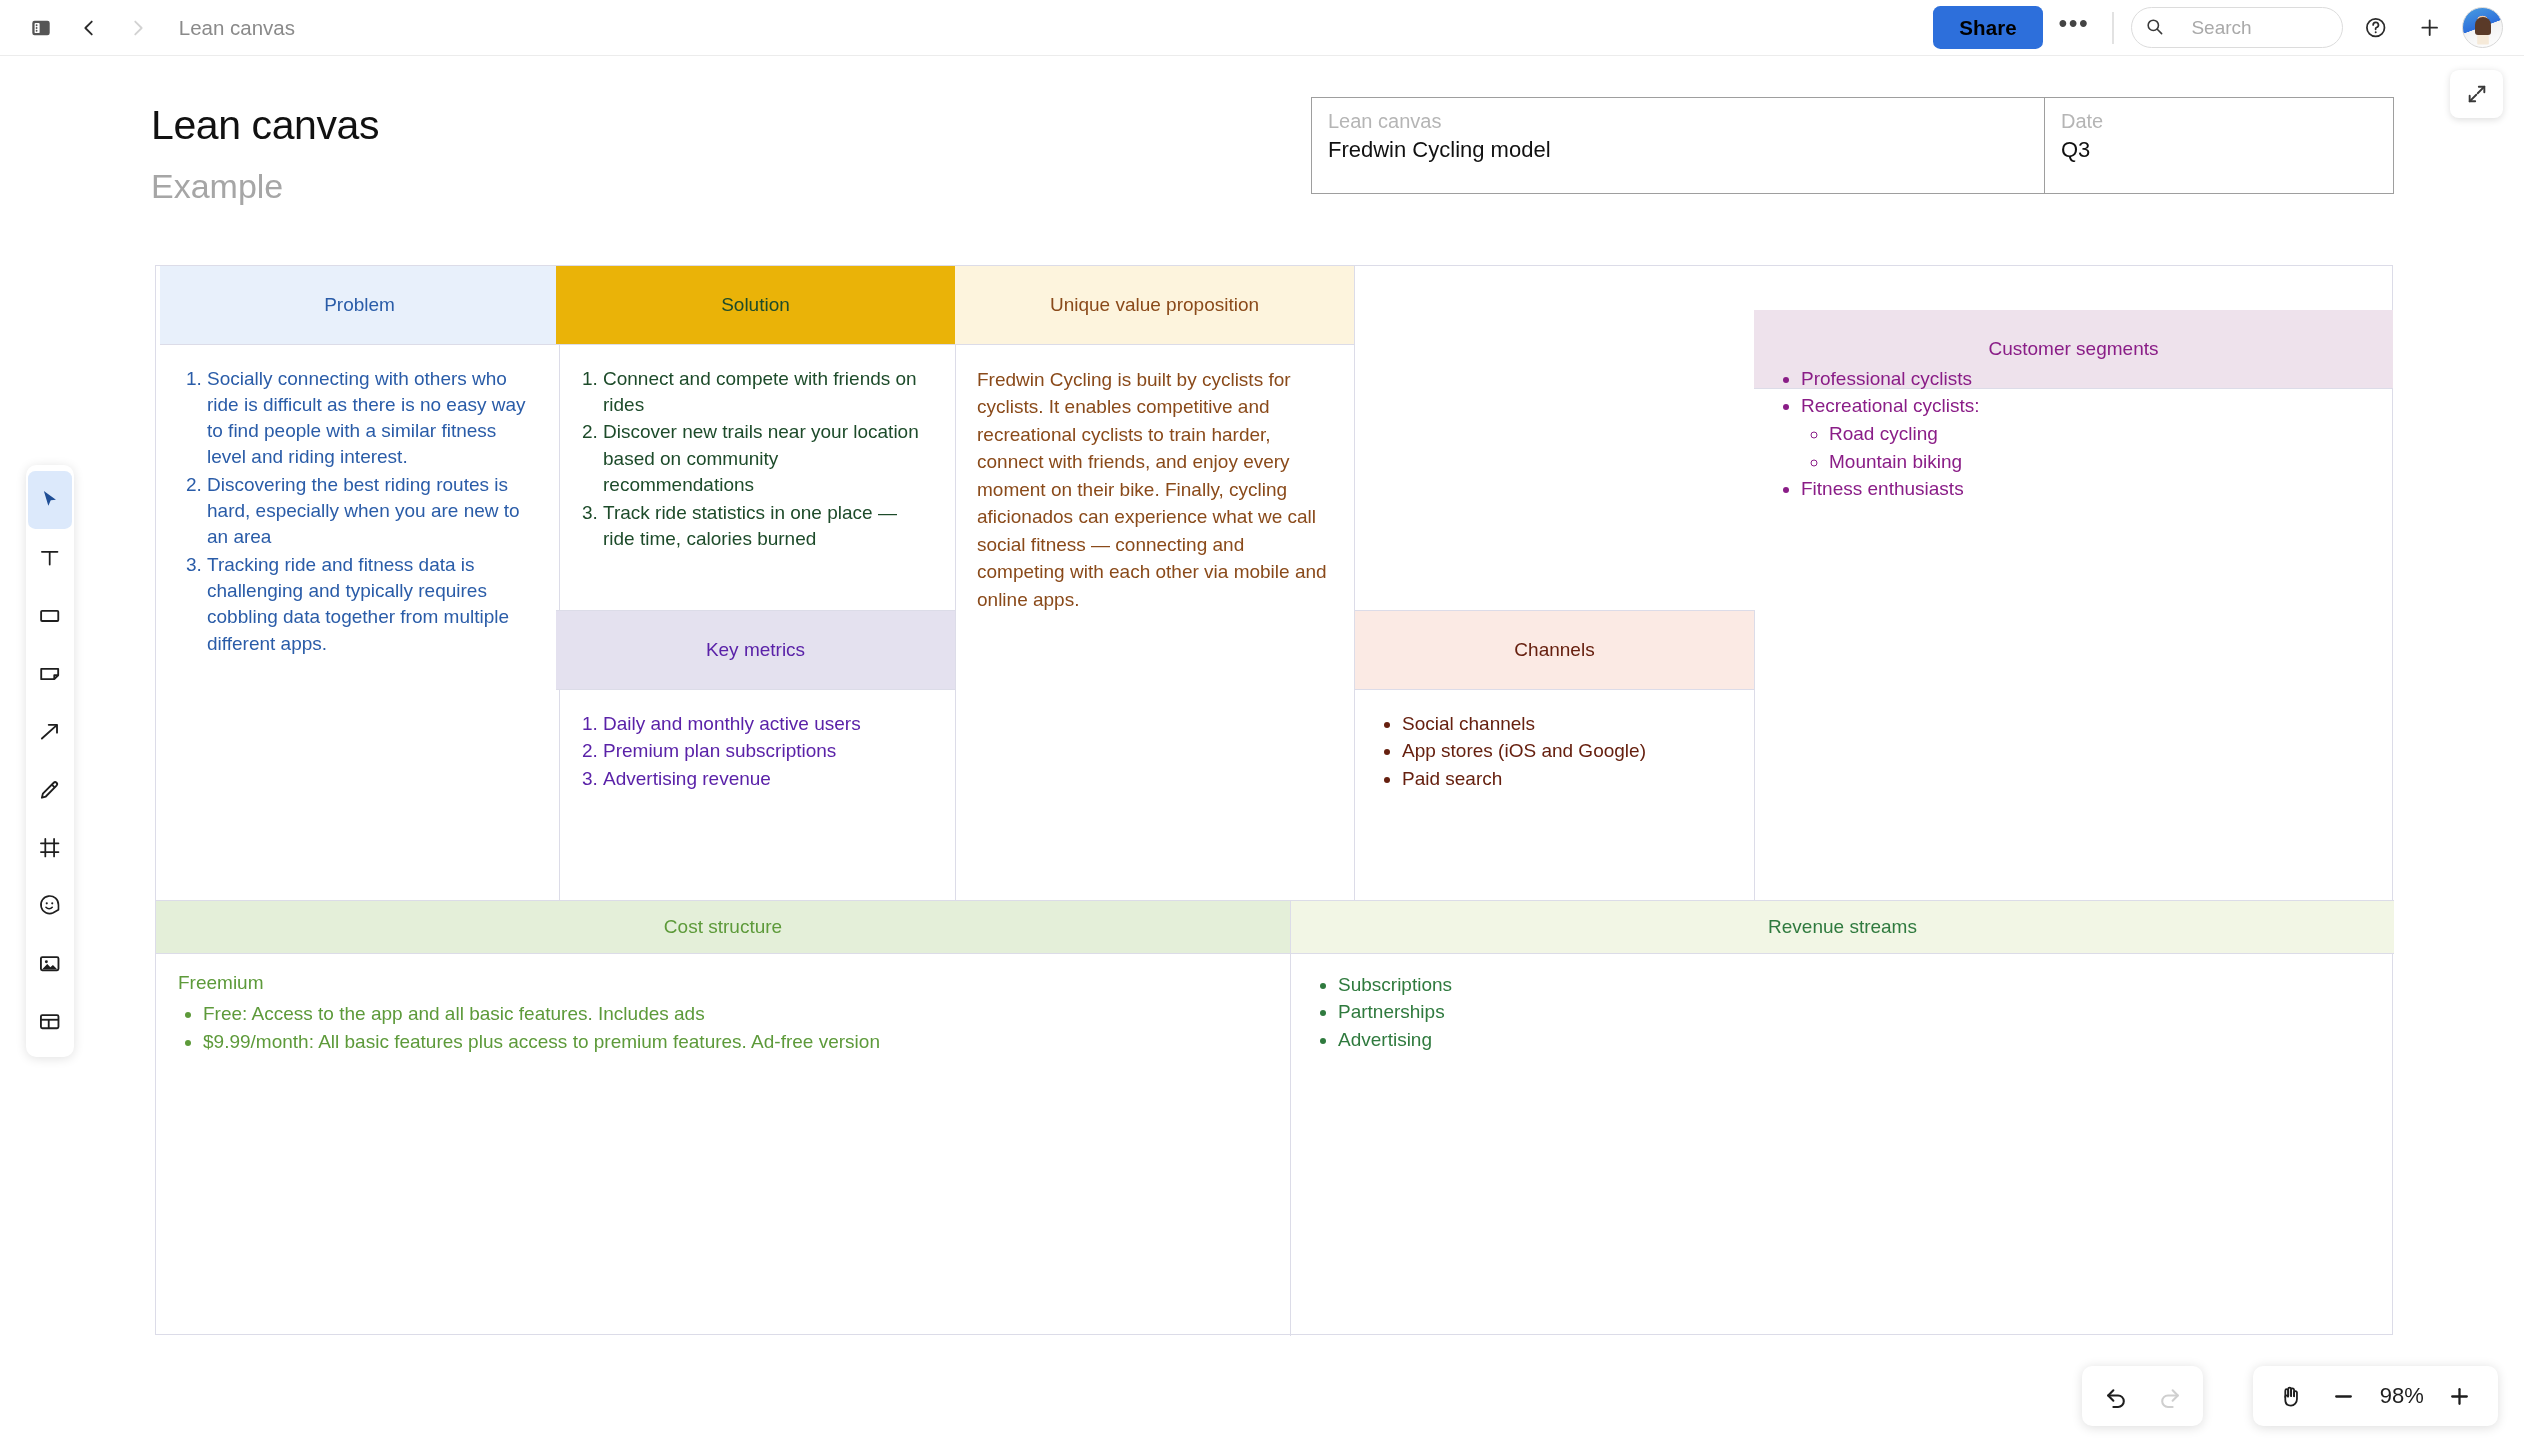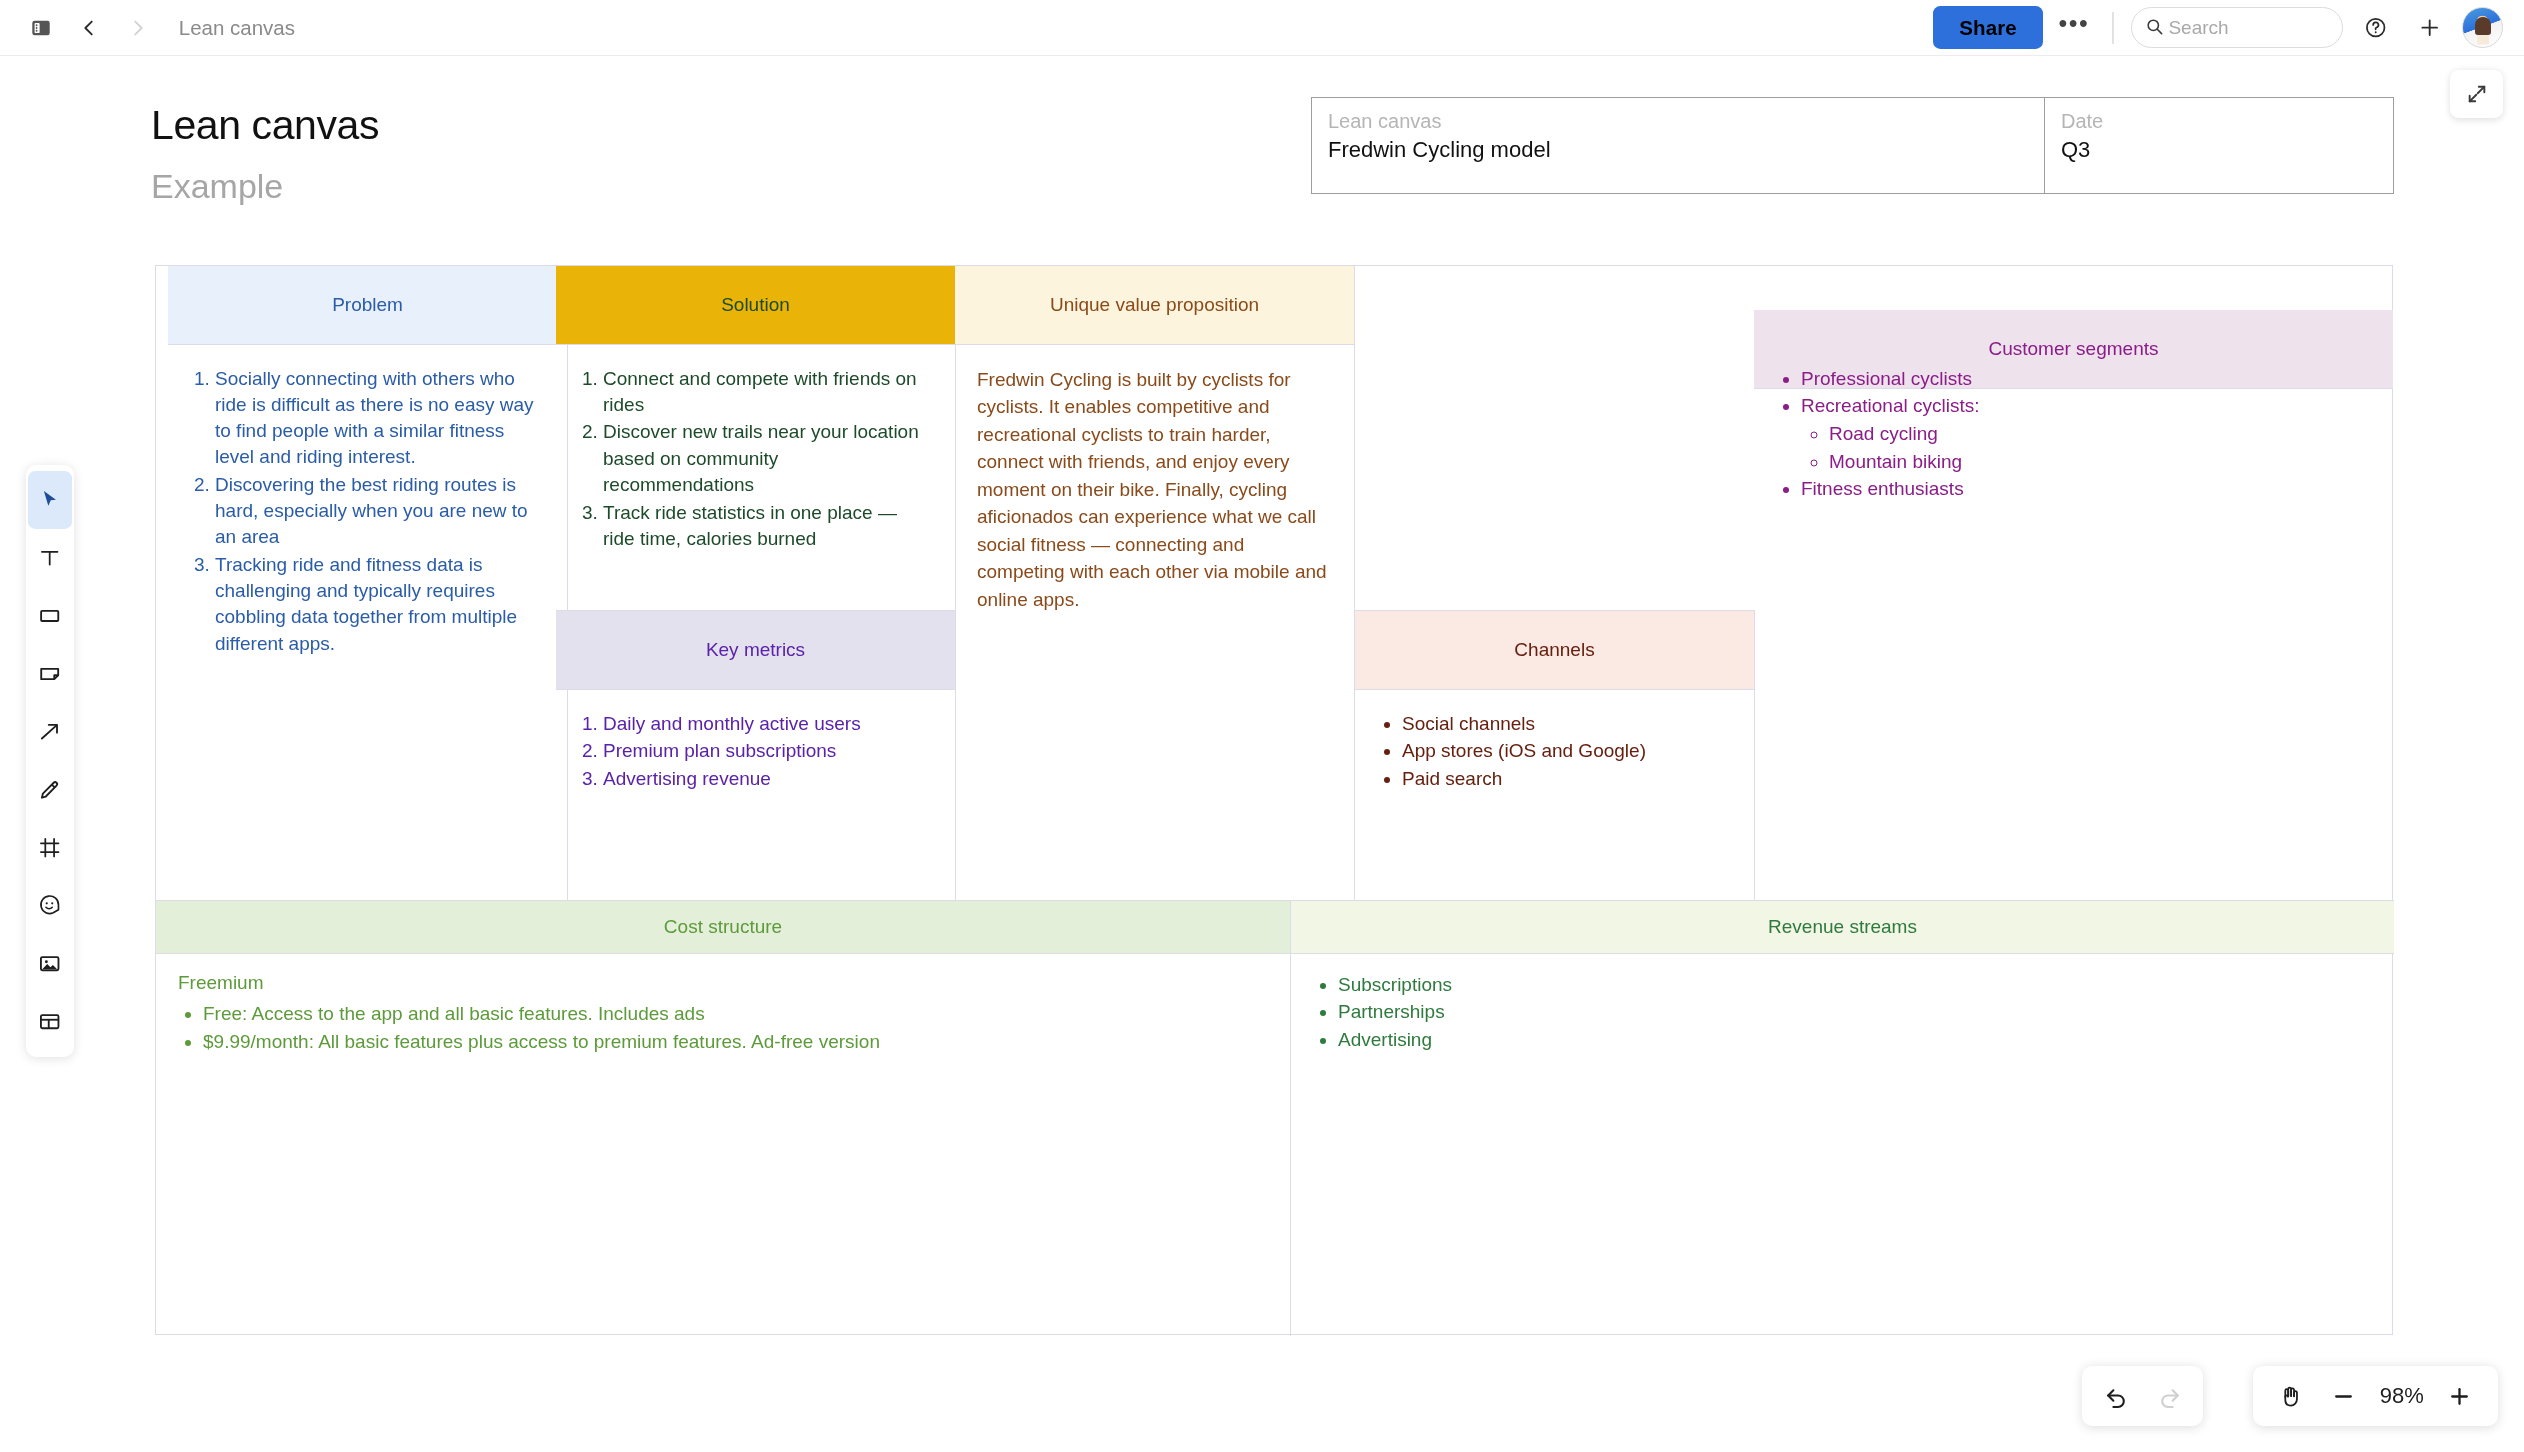--- a/index.html
+++ b/index.html
@@ -41,21 +41,21 @@
   .dots-btn {
     width: 42px; height: 42px; display: flex; align-items: center;
     justify-content: center; cursor: pointer; border-radius: 7.3px;
     font-size: 25px; color: #444; letter-spacing: 1.5px; line-height: 0;
     padding-bottom: 8.8px;
   }
   .tb-divider { width: 1.5px; height: 32px; background: #e2e2e2; margin: 0 7.3px; }
   .search-box {
     width: 212px; height: 41px; border: 1.5px solid #dcdcdc;
     border-radius: 20.5px; display: flex; align-items: center;
-    padding: 0 13px; gap: 4px; cursor: text;
+    padding: 0 13px; gap: 27px; cursor: text;
   }
   .search-box input {
     border: none; outline: none; font-size: 19px;
     color: #9a9a9a; font-family: "Liberation Sans", sans-serif;
     width: 100%; background: transparent;
   }
   .search-box input::placeholder { color: #a9a9a9; }
   .avatar {
     width: 41px; height: 41px; border-radius: 50%;
     background: radial-gradient(circle at 50% 34%, #f3c9a8 0 17%, rgba(0,0,0,0) 18%),
@@ -131,21 +131,21 @@
   .body { padding: 20.5px 22px 0 22px; }
   .body ol, .body ul { margin: 0 0 0 25px; padding: 0; }
   .body ol li, .body ul li {
     font-size: 19px; line-height: 1.38; margin-bottom: 1.5px;
   }
   .body ul ul { margin-left: 28px; margin-top: 1.5px; }
   .body p { font-size: 19px; line-height: 1.45; }
   .lead { font-size: 19px; margin-bottom: 7.3px; }
 
   
-  #c-problem  { left: 12px;    top: 0; width: 400px;  height: 634px; }
+  #c-problem  { left: 4px;    top: 0; width: 400px;  height: 634px; }
   #c-solution { left: 400px; top: 0; width: 400px; height: 344px; }
   #c-keymet   { left: 400px; top: 344px; width: 400px; height: 290px; }
   #c-uvp      { left: 799px; top: 0; width: 400px; height: 634px; }
   #c-unfair   { left: 1199px; top: 0; width: 400px; height: 344px; }
   #c-channels { left: 1199px; top: 344px; width: 400px; height: 332px; }
   #c-segments { left: 1598px; top: 0; width: 639px; height: 634px; border-right: none; }
   #c-cost     { left: 0; top: 634px; width: 1135px; height: 436px;
                 border-top: 0.7px solid #dcdce8; }
   #c-revenue  { left: 1135px; top: 634px; width: 1103px; height: 436px;
                 border-top: 0.7px solid #dcdce8; border-right: none; }

